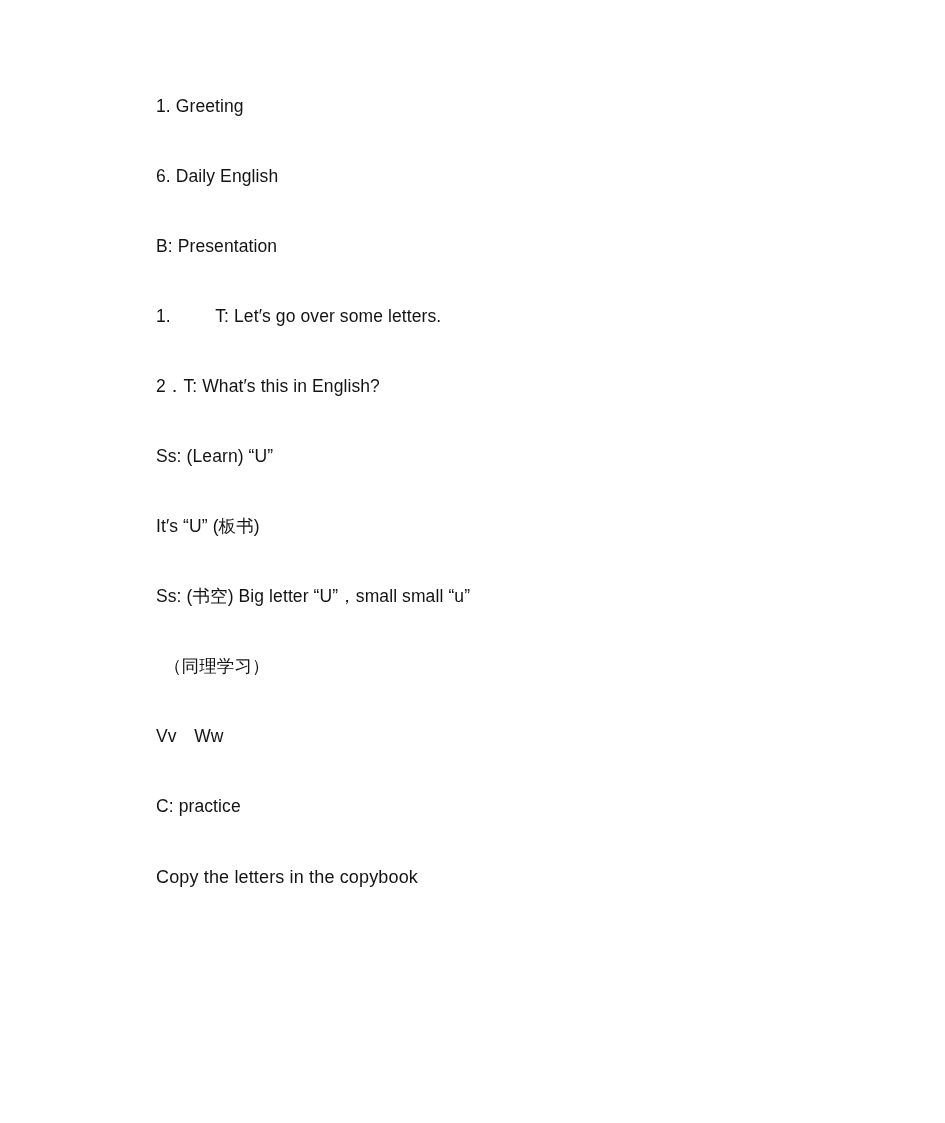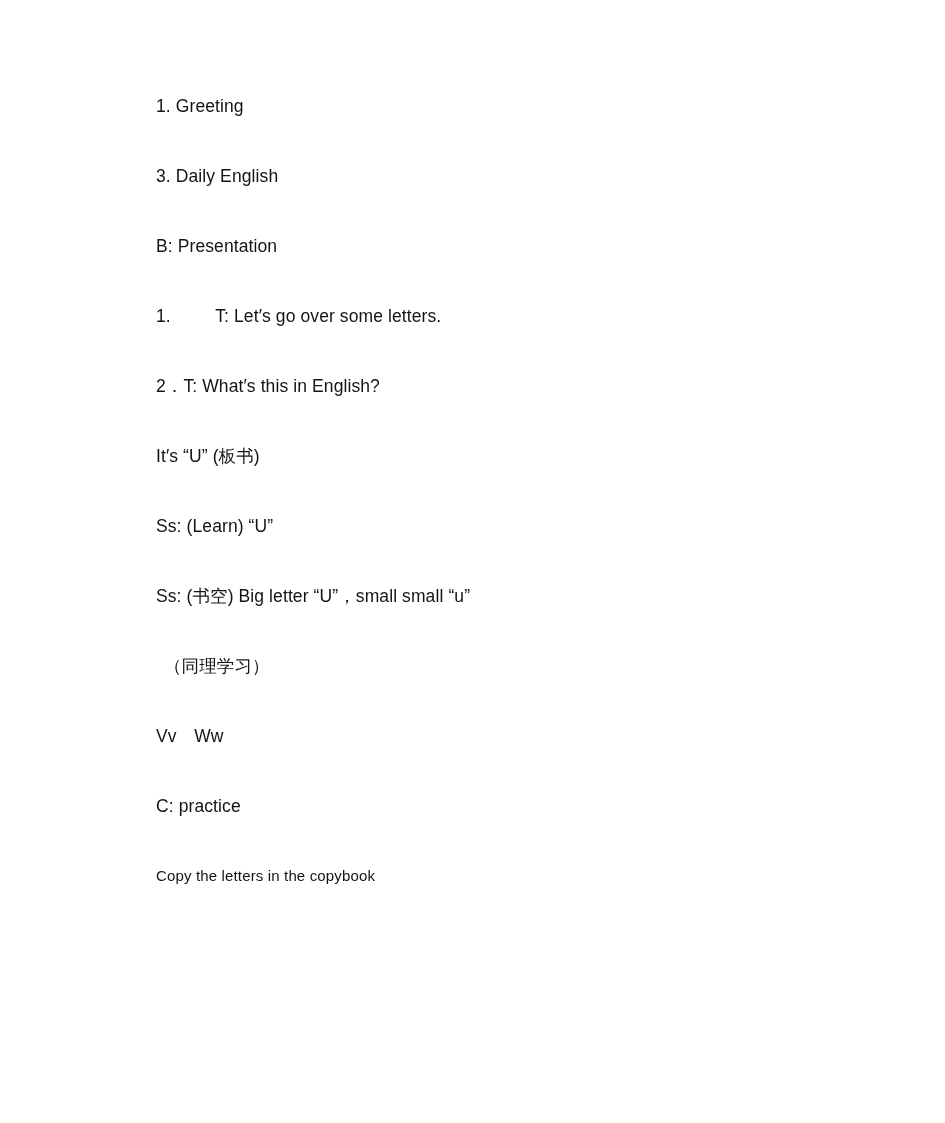--- a/index.html
+++ b/index.html
@@ -51,44 +51,44 @@
   }
 
   
   .doc-line.indent-sm {
     padding-left: 8px;
     margin-top: 47px;
   }
 
   
   .doc-line.emphasis-size {
-    font-size: 15px;
+    font-size: 18px;
     letter-spacing: 0.15px;
   }
 </style>
 </head>
 <body>
 
 <div class="page">
   <div class="doc-body">
 
     <p class="doc-line">1. Greeting</p>
 
-    <p class="doc-line">3. Daily English</p>
+    <p class="doc-line">6. Daily English</p>
 
     <p class="doc-line">B: Presentation</p>
 
     <p class="doc-line tabbed">1.	    T: Let′s go over some letters.</p>
 
 
     <p class="doc-line">2．T: What′s this in English?</p>
 
+    <p class="doc-line">Ss: (Learn) “U”</p>
+
     <p class="doc-line">It′s “U” (板书)</p>
-
-    <p class="doc-line">Ss: (Learn) “U”</p>
 
     <p class="doc-line">Ss: (书空) Big letter “U”，small small “u”</p>
 
     <p class="doc-line indent-sm">（同理学习）</p>
 
     <p class="doc-line">Vv　Ww</p>
 
     <p class="doc-line">C: practice</p>
 
     <p class="doc-line emphasis-size">Copy the letters in the copybook</p>

